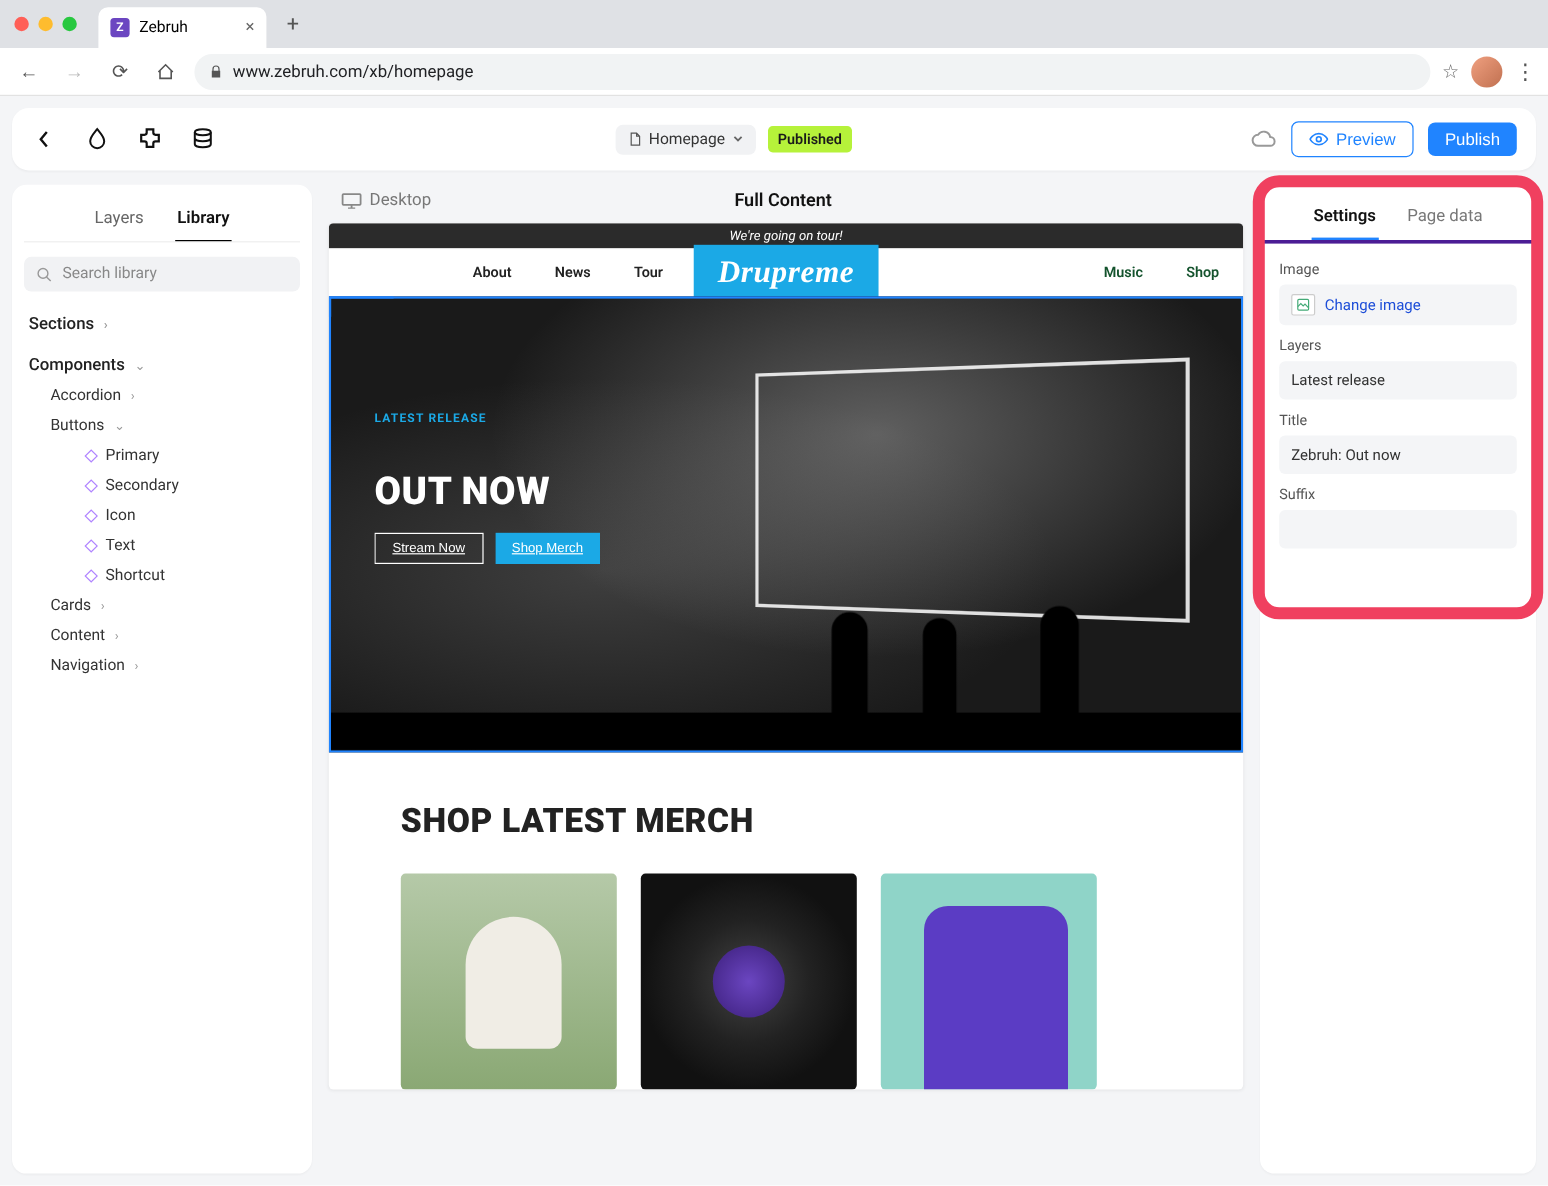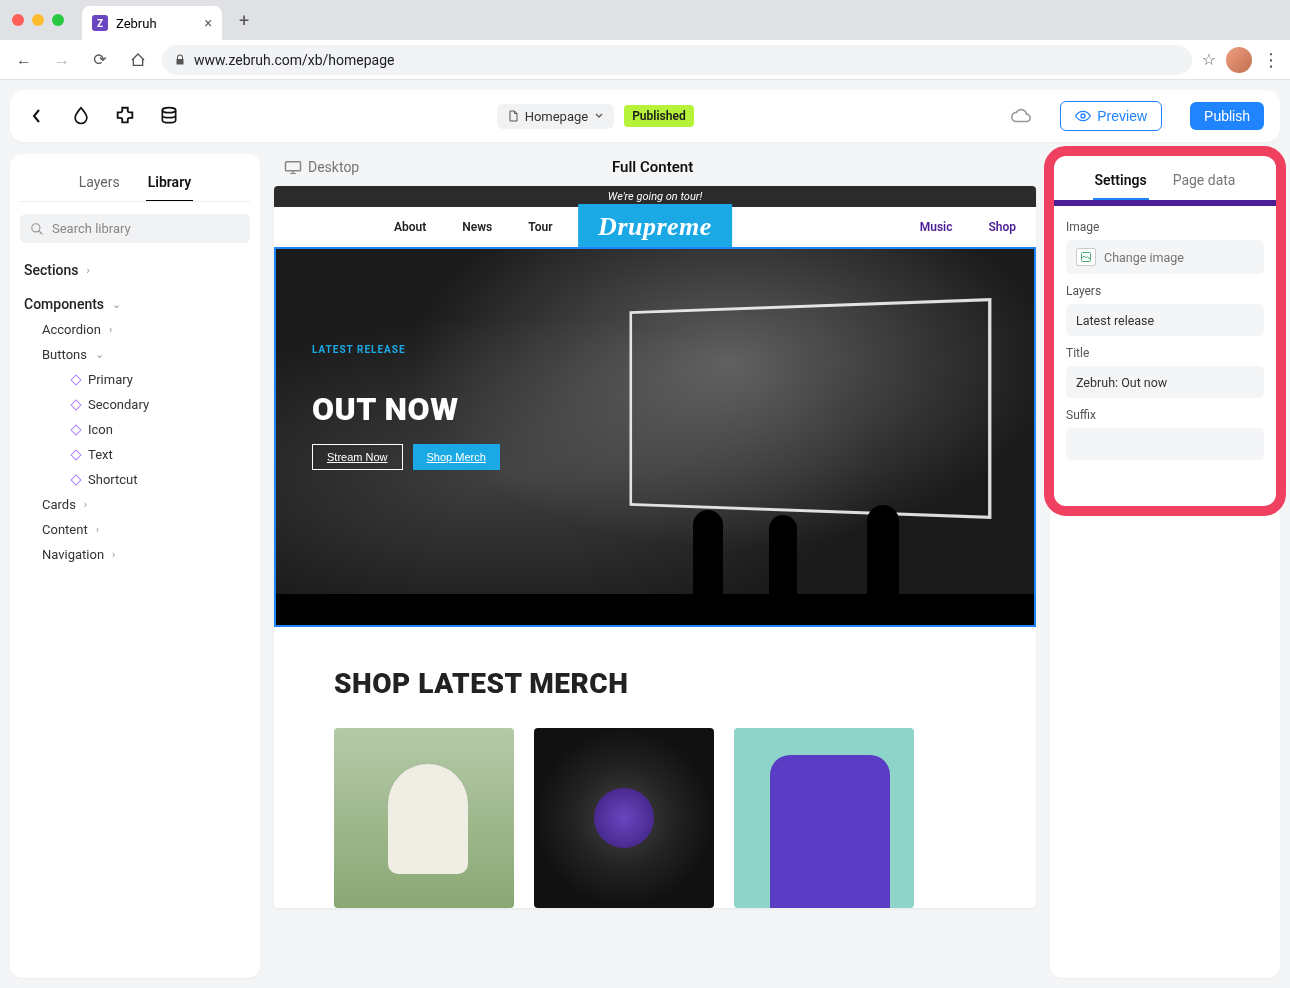--- a/index.html
+++ b/index.html
@@ -31,21 +31,21 @@
   
   
   .app { background:#f4f5f7; padding:10px; height: calc(988px - 80px); position:relative; }
   
   .top-toolbar { background:#fff; border-radius:14px; height:52px; display:flex; align-items:center; padding:0 16px; gap:16px; box-shadow:0 1px 2px rgba(0,0,0,0.04);}
   .tb-left { display:flex; align-items:center; gap:22px; }
   .tb-icon { width:22px; height:22px; display:flex; align-items:center; justify-content:center; cursor:pointer; color:#1a1a1a;}
   .tb-center { flex:1; display:flex; justify-content:center; align-items:center; gap:10px;}
   .page-select { background:#f1f2f4; border-radius:6px; padding:5px 10px; display:flex; align-items:center; gap:6px; font-size:13px; cursor:pointer; color:#333;}
   .status-pill { background:#b6f23a; color:#1a1a1a; font-size:12px; font-weight:600; padding:4px 8px; border-radius:4px;}
-  .tb-right { display:flex; align-items:center; gap:28px;}
+  .tb-right { display:flex; align-items:center; gap:12px;}
   .cloud-icon { color:#888; cursor:pointer;}
   .btn { border-radius:6px; padding:6px 14px; font-size:14px; font-weight:500; cursor:pointer; border:none; display:flex; align-items:center; gap:6px;}
   .btn-outline { background:#fff; border:1.5px solid #2084ff; color:#2084ff;}
   .btn-primary { background:#2084ff; color:#fff;}
   
   .workspace { display:flex; gap:14px; margin-top:12px; height: calc(100% - 64px); }
   
   
   .left-panel { width:250px; background:#fff; border-radius:12px; padding:14px 10px; box-shadow:0 1px 2px rgba(0,0,0,0.04); overflow-y:auto;}
   .panel-tabs { display:flex; justify-content:center; gap:24px; border-bottom:1px solid #eee; margin-bottom:12px;}
@@ -62,21 +62,21 @@
   
   .canvas-wrap { flex:1; display:flex; flex-direction:column; min-width:0;}
   .canvas-header { display:flex; align-items:center; padding:4px 10px 10px; gap:24px;}
   .device-sel { display:flex; align-items:center; gap:6px; color:#777; font-size:14px;}
   .canvas-title { flex:1; text-align:center; font-weight:600; font-size:15px; color:#111;}
   
   .canvas { background:#fff; border-radius:4px; overflow:hidden; position:relative; box-shadow:0 1px 3px rgba(0,0,0,0.06);}
   .announce { background:#2b2b2b; color:#fff; text-align:center; font-size:11px; padding:4px 0; font-style:italic;}
   .site-nav { display:flex; align-items:center; background:#fff; height:40px; position:relative;}
   .nav-links { display:flex; gap:36px; position:absolute; left:120px; font-size:12px; font-weight:600; color:#222;}
-  .nav-links2 { display:flex; gap:36px; position:absolute; right:20px; font-size:12px; font-weight:600; color:#4c1d95;justify-content:flex-end;}
+  .nav-links2 { display:flex; gap:36px; position:absolute; right:20px; font-size:12px; font-weight:600; color:#14532d;justify-content:flex-end;}
   .brand { position:absolute; left:50%; transform:translateX(-50%); background:#1ba9e6; color:#fff; font-family: Georgia, serif; font-style:italic; font-weight:800; font-size:26px; padding:8px 20px; letter-spacing:0.5px;}
   
   .hero { background:#1a1a1a; height:380px; position:relative; border:2px solid #2084ff; }
   .hero-tag { position:absolute; top:-2px; left:-2px; background:#2084ff; color:#fff; font-size:11px; padding:2px 8px; display:flex; align-items:center; gap:4px; font-weight:500;}
   .hero-bg { position:absolute; inset:0; background:
     radial-gradient(ellipse at 60% 30%, rgba(200,200,200,0.4), transparent 50%),
     radial-gradient(ellipse at 30% 60%, rgba(150,150,150,0.3), transparent 50%),
     #1a1a1a; }
   .hero-stage { position:absolute; left:45%; top:15%; width:48%; height:55%; border:3px solid rgba(255,255,255,0.85); transform:perspective(400px) rotateY(-8deg);}
   .silhouettes { position:absolute; bottom:0; left:0; right:0; height:55%; background:
@@ -100,28 +100,28 @@
   .mi1 { background:linear-gradient(#b5c9a8,#8aa874); }
   .mi1::after{content:''; position:absolute; left:30%; top:20%; width:80px; height:110px; background:#f0ede5; border-radius:40px 40px 10px 10px;}
   .mi2 { background:radial-gradient(circle at 50% 50%, #444 0%, #222 40%, #111 70%);}
   .mi2::after{content:''; position:absolute; left:50%; top:50%; transform:translate(-50%,-50%); width:60px; height:60px; background:radial-gradient(circle,#6b46c1,#3b1e7a); border-radius:50%;}
   .mi3 { background:#8fd4c8;}
   .mi3::after{content:''; position:absolute; left:20%; top:15%; width:120px; height:160px; background:#5b3cc4; border-radius:20px 20px 0 0;}
   
   
   .right-panel { width:230px; background:#fff; border-radius:12px; padding:8px 0; position:absolute; right:10px; top:74px; bottom:10px; box-shadow:0 1px 2px rgba(0,0,0,0.04);}
   .highlight-ring { position:absolute; right:4px; top:66px; width:242px; height:370px; border:10px solid #f0405f; border-radius:22px; pointer-events:none; z-index:50;}
-  .rp-tabs { display:flex; justify-content:center; gap:22px; border-bottom:6px solid #4c1d95; padding:6px 0 0;}
+  .rp-tabs { display:flex; justify-content:center; gap:22px; border-bottom:3px solid #4c1d95; padding:6px 0 0;}
   .rp-tab { padding:4px 2px 10px; font-size:14px; color:#777; cursor:pointer;}
   .rp-tab.active { color:#111; font-weight:600; border-bottom:2px solid #2084ff;}
   .rp-body { padding:14px 16px;}
   .rp-label { font-size:12px; color:#555; margin-bottom:6px; margin-top:10px;}
   .rp-label:first-child { margin-top:0;}
   .rp-field { background:#f4f5f7; border-radius:5px; padding:8px 10px; font-size:12.5px; color:#333; display:flex; align-items:center; gap:8px; min-height:32px;}
-  .rp-field.link { color:#737373; }
+  .rp-field.link { color:#1d4ed8; }
   .img-thumb { width:20px; height:18px; background:#fff; border:1px solid #ccc; border-radius:2px; display:flex; align-items:center; justify-content:center;}
   .img-thumb svg { width:12px; height:12px;}
   
   svg { display:block; }
 </style>
 </head>
 <body>
 
 <div class="browser-chrome">
   <div class="titlebar">

